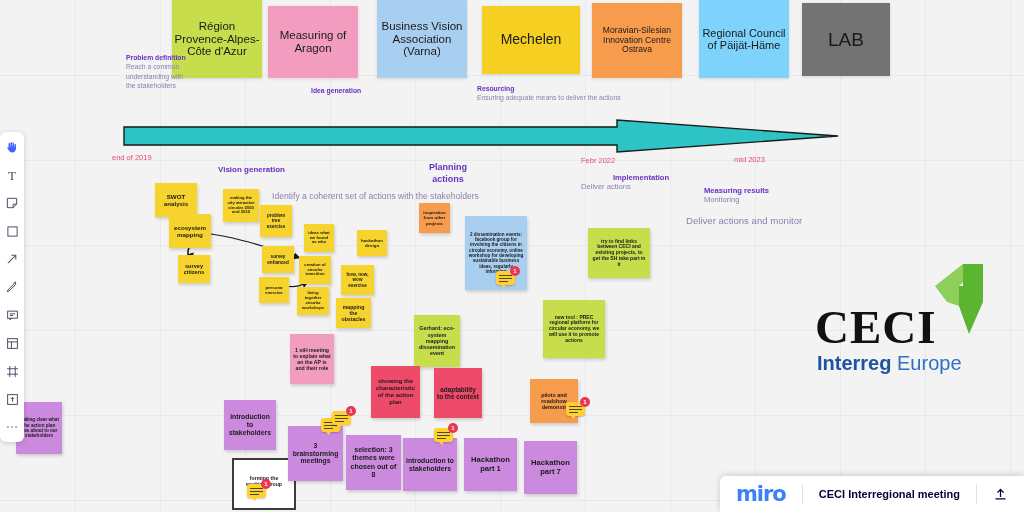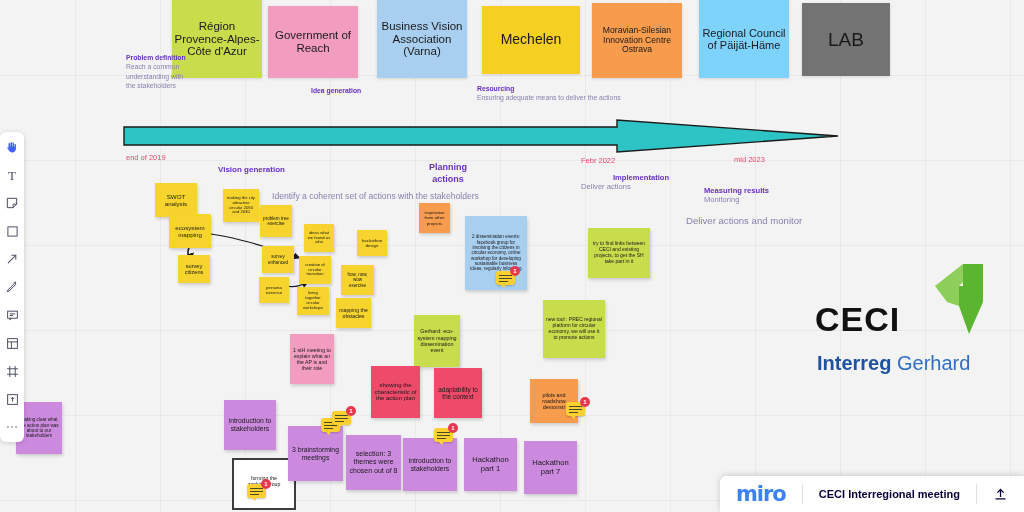--- a/index.html
+++ b/index.html
@@ -59,20 +59,21 @@
     position:absolute;
     display:flex;align-items:center;justify-content:flex-end;
     text-align:center;
     box-sizing:border-box;
     padding:3px;
     color:#1a1a1a;
     box-shadow:1px 2px 3px rgba(0,0,0,.16);
     overflow:hidden;
     line-height:1.16;
     word-break:break-word;
+    font-weight:bold;
   }
   
   .cbubble{
     position:absolute;width:19px;height:14px;background:#ffd02f;border-radius:3px;
     box-shadow:0 1px 2px rgba(0,0,0,.22);
   }
   .cbubble:after{
     content:"";position:absolute;left:4px;bottom:-3px;width:0;height:0;
     border-left:4px solid transparent;border-right:2px solid transparent;
     border-top:4px solid #ffd02f;
@@ -84,22 +85,22 @@
     position:absolute;top:-5px;right:-5px;width:10px;height:10px;border-radius:50%;
     background:#e8384f;color:#fff;font-size:6px;font-weight:bold;
     display:flex;align-items:center;justify-content:center;line-height:1;
   }
   
   .selframe{position:absolute;border:2px solid #3c3c3c;background:#fff;}
   
   #ceci{position:absolute;left:805px;top:262px;width:210px;height:120px;}
   #ceci .ceci-word{
     position:absolute;left:10px;top:38px;
-    font-size:34px;font-weight:bold;color:#111;letter-spacing:1px;
-    font-family:Liberation Sans, sans-serif;
+    font-size:47px;font-weight:bold;color:#111;letter-spacing:1px;
+    font-family:Liberation Serif, serif;
   }
   #ceci .ceci-sub{
     position:absolute;left:12px;top:90px;font-size:20px;color:#1f52a0;font-weight:bold;
   }
   #ceci .ceci-sub span.lt{color:#2f6fc4;font-weight:normal;}
   
   #bottombar{
     position:absolute;right:0;bottom:0;height:36px;
     background:#fff;border-radius:6px 0 0 0;
     box-shadow:0 -1px 6px rgba(0,0,0,.16);
@@ -184,21 +185,21 @@
         <circle cx="19" cy="4" r="1.6"></circle>
       </svg>
   </div>
 </div>
 
 <div id="partner-layer">
     <div class="partner" style="left: 172px; top: 0px; width: 90px; height: 78px; background: rgb(200, 221, 76); font-size: 11.5px;">
       <span>Région Provence-Alpes-Côte d'Azur</span>
     </div>
     <div class="partner" style="left: 268px; top: 6px; width: 90px; height: 72px; background: rgb(242, 157, 192); font-size: 11.5px;">
-      <span>Government of Reach</span>
+      <span>Measuring of Aragon</span>
     </div>
     <div class="partner" style="left: 377px; top: 0px; width: 90px; height: 78px; background: rgb(168, 207, 240); font-size: 11.5px;">
       <span>Business Vision Association (Varna)</span>
     </div>
     <div class="partner" style="left: 482px; top: 6px; width: 98px; height: 68px; background: rgb(245, 207, 33); font-size: 14px;">
       <span>Mechelen</span>
     </div>
     <div class="partner" style="left: 592px; top: 3px; width: 90px; height: 75px; background: rgb(247, 155, 77); font-size: 8.6px;">
       <span>Moravian-Silesian Innovation Centre Ostrava</span>
     </div>
@@ -224,21 +225,21 @@
     <div class="phase" style="left: 581px; top: 173px; width: 120px;">
       <div class="ph-title" style="font-size: 7.6px; line-height: 1.25; padding-left: 32px;">Implementation</div>
       <div class="ph-sub" style="font-size: 7.6px; line-height: 1.35;">Deliver actions</div>
     </div>
     <div class="phase" style="left: 704px; top: 186px; width: 130px;">
       <div class="ph-title" style="font-size: 7.6px; line-height: 1.25;">Measuring results</div>
       <div class="ph-sub" style="font-size: 7.6px; line-height: 1.35;">Monitoring</div>
     </div>
   </div>
 <div id="date-layer">
-    <div class="datelbl" style="left: 126px; top: 153px;">end of 2019</div>
+    <div class="datelbl" style="left: 112px; top: 153px;">end of 2019</div>
     <div class="datelbl" style="left: 581px; top: 156px;">Febr 2022</div>
     <div class="datelbl" style="left: 734px; top: 155px;">mid 2023</div>
   </div>
 <div id="caption-layer">
     <div class="cap" style="left: 218px; top: 165px; font-size: 8px; color: rgb(105, 48, 195); font-weight: bold; line-height: 1.3; white-space: nowrap;">Vision generation</div>
     <div class="cap" style="left: 418px; top: 162px; font-size: 9px; color: rgb(105, 48, 195); font-weight: bold; line-height: 1.3; width: 60px; text-align: center;">Planning actions</div>
     <div class="cap" style="left: 272px; top: 191px; font-size: 8.6px; color: rgb(138, 127, 176); font-weight: normal; line-height: 1.3; white-space: nowrap;">Identify a coherent set of actions with the stakeholders</div>
     <div class="cap" style="left: 686px; top: 215px; font-size: 9.6px; color: rgb(138, 127, 176); font-weight: normal; line-height: 1.3; white-space: nowrap;">Deliver actions and monitor</div>
   </div>
 <div id="connector-layer">
@@ -388,21 +389,21 @@
   </div>
 
 <div id="ceci">
   <svg width="120" height="80" viewBox="0 0 120 80" style="position:absolute;left:96px;top:0;">
     <polygon points="34,24 62,2 82,2 58,24" fill="#8dcf5a"></polygon>
     <polygon points="62,2 82,2 82,40 62,40" fill="#5cb531"></polygon>
     <polygon points="58,24 82,24 82,40 68,72 58,44" fill="#5cb531"></polygon>
     <polygon points="34,24 58,24 58,44 46,40" fill="#8dcf5a"></polygon>
   </svg>
   <div class="ceci-word">CECI</div>
-  <div class="ceci-sub"><span>Interreg </span><span class="lt">Gerhard</span></div>
+  <div class="ceci-sub"><span>Interreg </span><span class="lt">Europe</span></div>
 </div>
 
 <div id="bottombar">
   <div class="mlogo">miro</div>
   <div class="sep"></div>
   <div class="btitle">CECI Interregional meeting</div>
   <div class="sep"></div>
   <div class="upbtn">
     <svg width="15" height="15" viewBox="0 0 24 24" fill="none" stroke="#050038" stroke-width="2">
       <path d="M12 16V4M7 9l5-5 5 5"></path>

